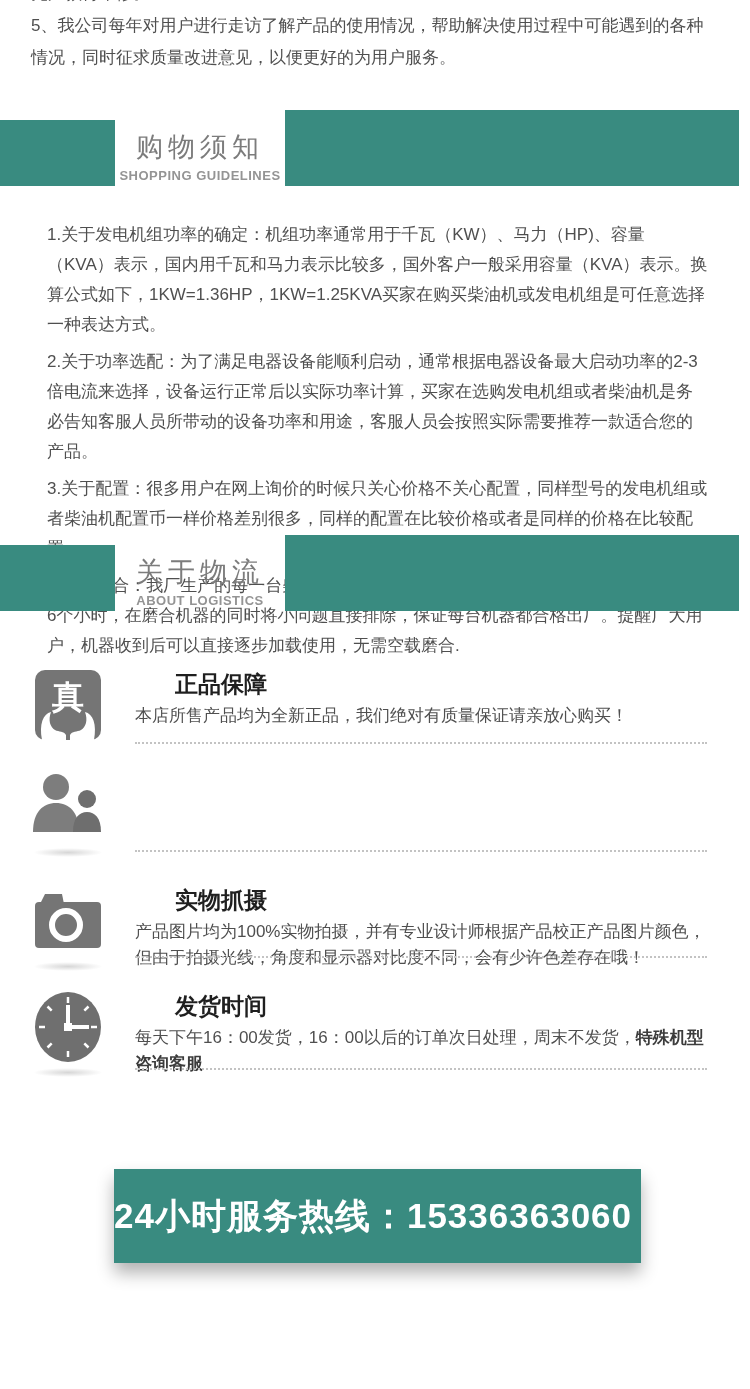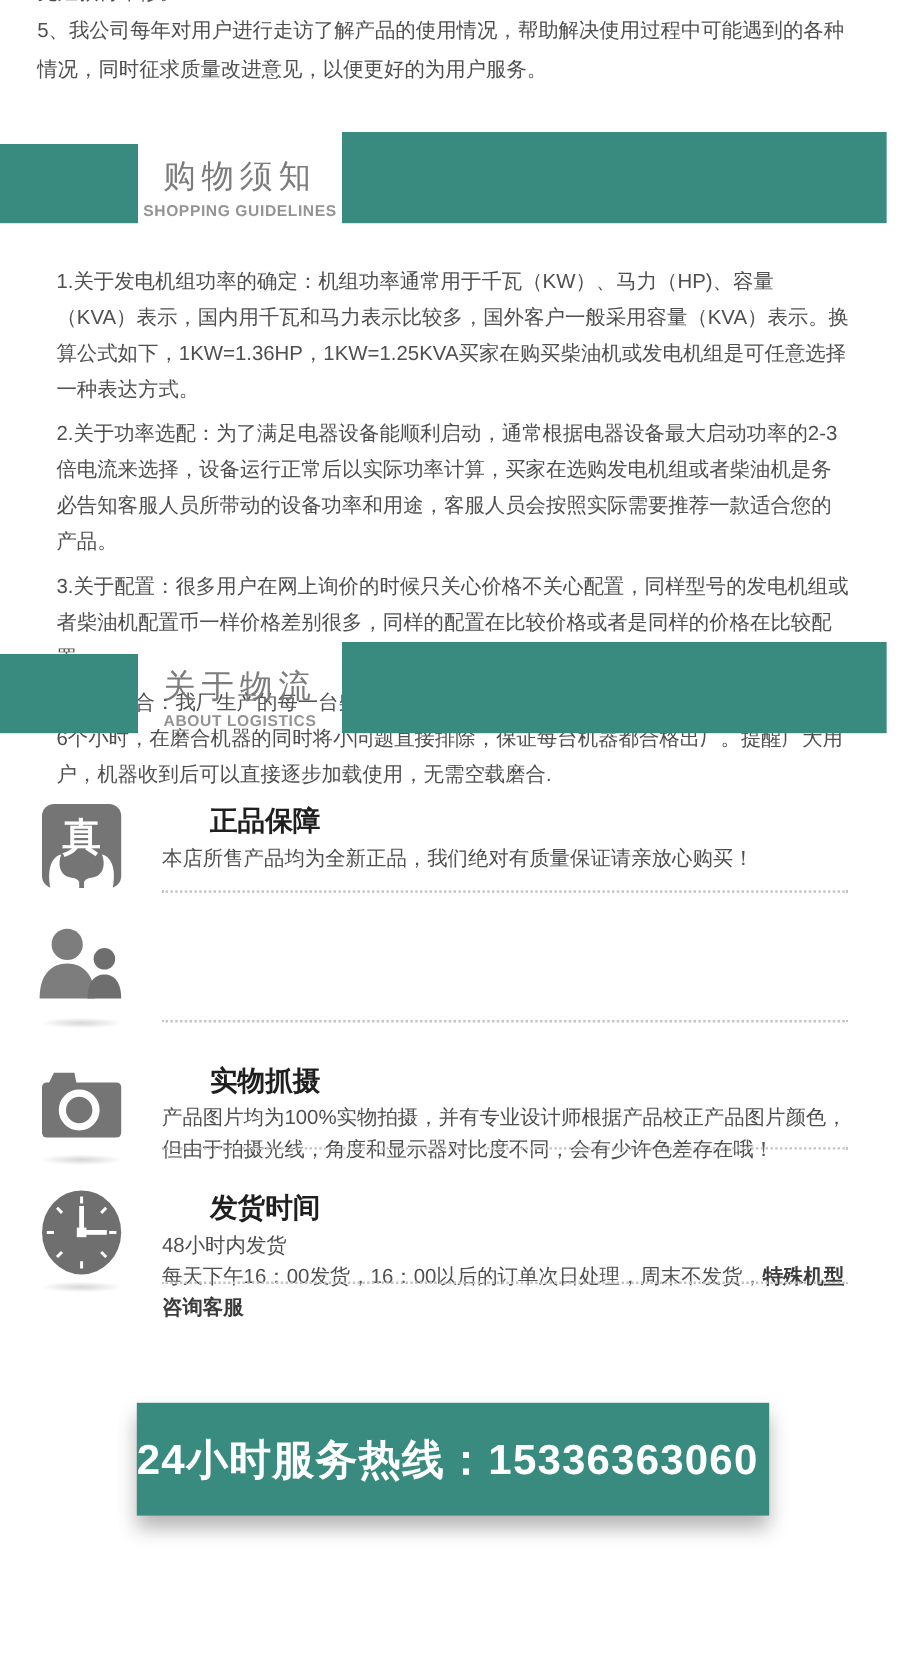--- a/index.html
+++ b/index.html
@@ -160,21 +160,20 @@
           <line x1="54.3" y1="20.7" x2="58.5" y2="16.5"></line>
         </g>
         <rect x="36" y="15" width="4" height="24" fill="#ffffff"></rect>
         <rect x="38" y="35" width="21" height="4" fill="#ffffff"></rect>
         <rect x="34" y="33" width="8" height="8" fill="#ffffff"></rect>
       </svg>
       <div class="reflection"></div>
     </div>
     <div class="item-body">
       <div class="item-title">发货时间</div>
-      <div class="item-desc">48小时内发货</div>
       <div class="item-desc">
         <span>每天下午16：00发货，16：00以后的订单次日处理，周末不发货，</span><span class="bold">特殊机型咨询客服</span>
       </div>
     </div>
   </div>
   <div class="dotted" style="top:1068px"></div>
 
   <div class="banner">
     <div class="banner-text">24小时服务热线：15336363060</div>
   </div>

